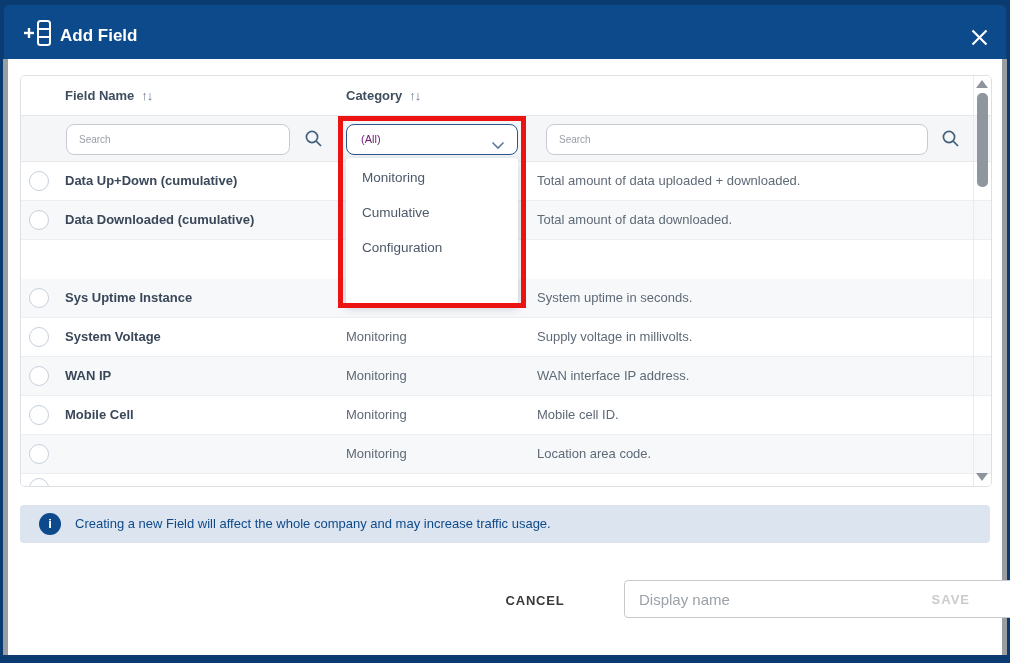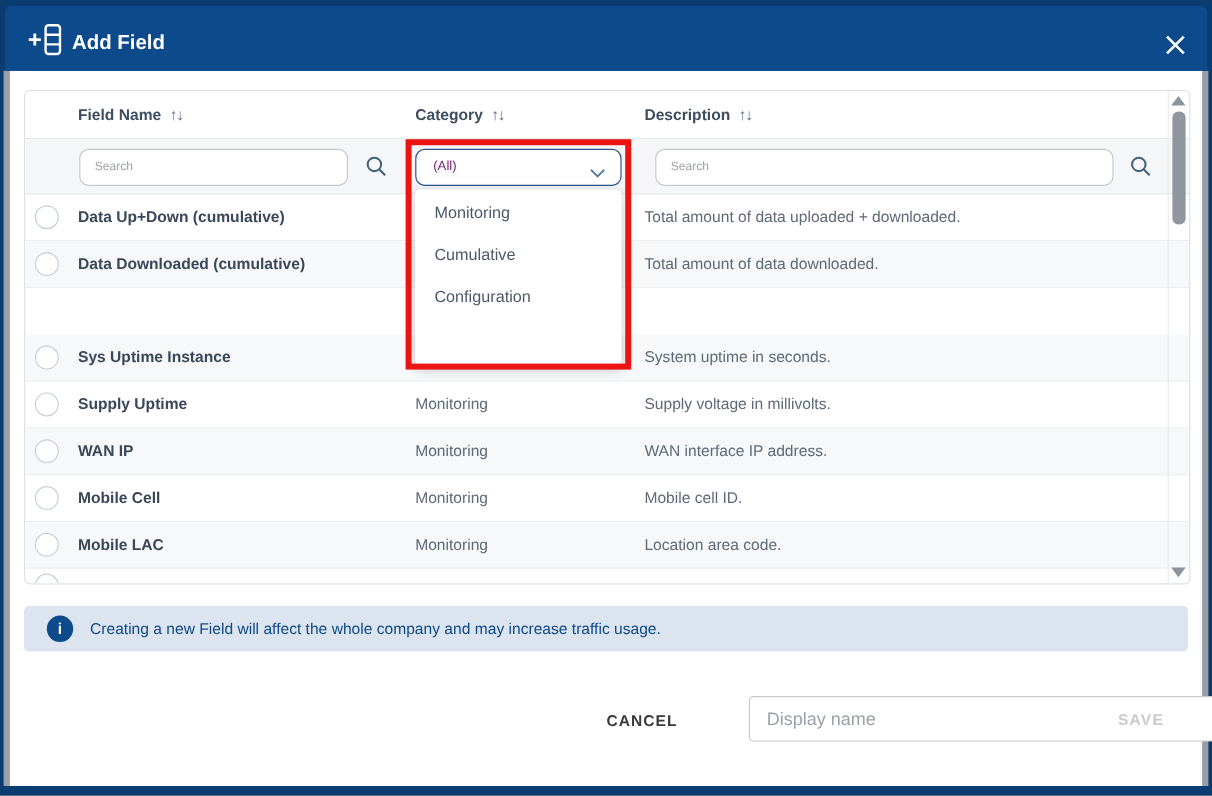--- a/index.html
+++ b/index.html
@@ -123,23 +123,20 @@
 
   <div class="table-box">
 
     <div class="thead-row">
       <span class="col-label col-fieldname">
         <span>Field Name</span><span class="sort">↑↓</span>
       </span>
       <span class="col-label col-category">
         <span>Category</span><span class="sort">↑↓</span>
       </span>
-      <span class="col-label col-description">
-        <span>Description</span><span class="sort">↑↓</span>
-      </span>
     </div>
 
     <div class="search-row">
       <input class="search-input si-field" type="text" placeholder="Search" style="">
       <span class="mag mag1">
         <svg width="19" height="19" viewBox="0 0 19 19">
           <circle cx="8" cy="8" r="5.6" fill="none" stroke="#44607c" stroke-width="1.7"></circle>
           <line x1="12.2" y1="12.2" x2="17" y2="17" stroke="#44607c" stroke-width="1.7"></line>
         </svg>
       </span>
@@ -173,39 +170,38 @@
       <span class="cell-desc">Total amount of data downloaded.</span>
     </div>
     <div class="data-row alt" style="top:203px">
       <span class="radio"></span>
       <span class="cell-name">Sys Uptime Instance</span>
       <span class="cell-cat"></span>
       <span class="cell-desc">System uptime in seconds.</span>
     </div>
     <div class="data-row" style="top:242px">
       <span class="radio"></span>
-      <span class="cell-name">Supply Uptime</span>
+      <span class="cell-name">System Voltage</span>
       <span class="cell-cat">Monitoring</span>
       <span class="cell-desc">Supply voltage in millivolts.</span>
     </div>
     <div class="data-row alt" style="top:281px">
       <span class="radio"></span>
       <span class="cell-name">WAN IP</span>
       <span class="cell-cat">Monitoring</span>
       <span class="cell-desc">WAN interface IP address.</span>
     </div>
     <div class="data-row" style="top:320px">
       <span class="radio"></span>
       <span class="cell-name">Mobile Cell</span>
       <span class="cell-cat">Monitoring</span>
       <span class="cell-desc">Mobile cell ID.</span>
     </div>
     <div class="data-row alt" style="top:359px">
       <span class="radio"></span>
-      <span class="cell-name">Mobile LAC</span>
       <span class="cell-cat">Monitoring</span>
       <span class="cell-desc">Location area code.</span>
     </div>
 
     <div class="partial-row">
       <span class="radio" style="top:4px"></span>
     </div>
 
     <div class="v-divider"></div>
     <div class="scroll-up"></div>

